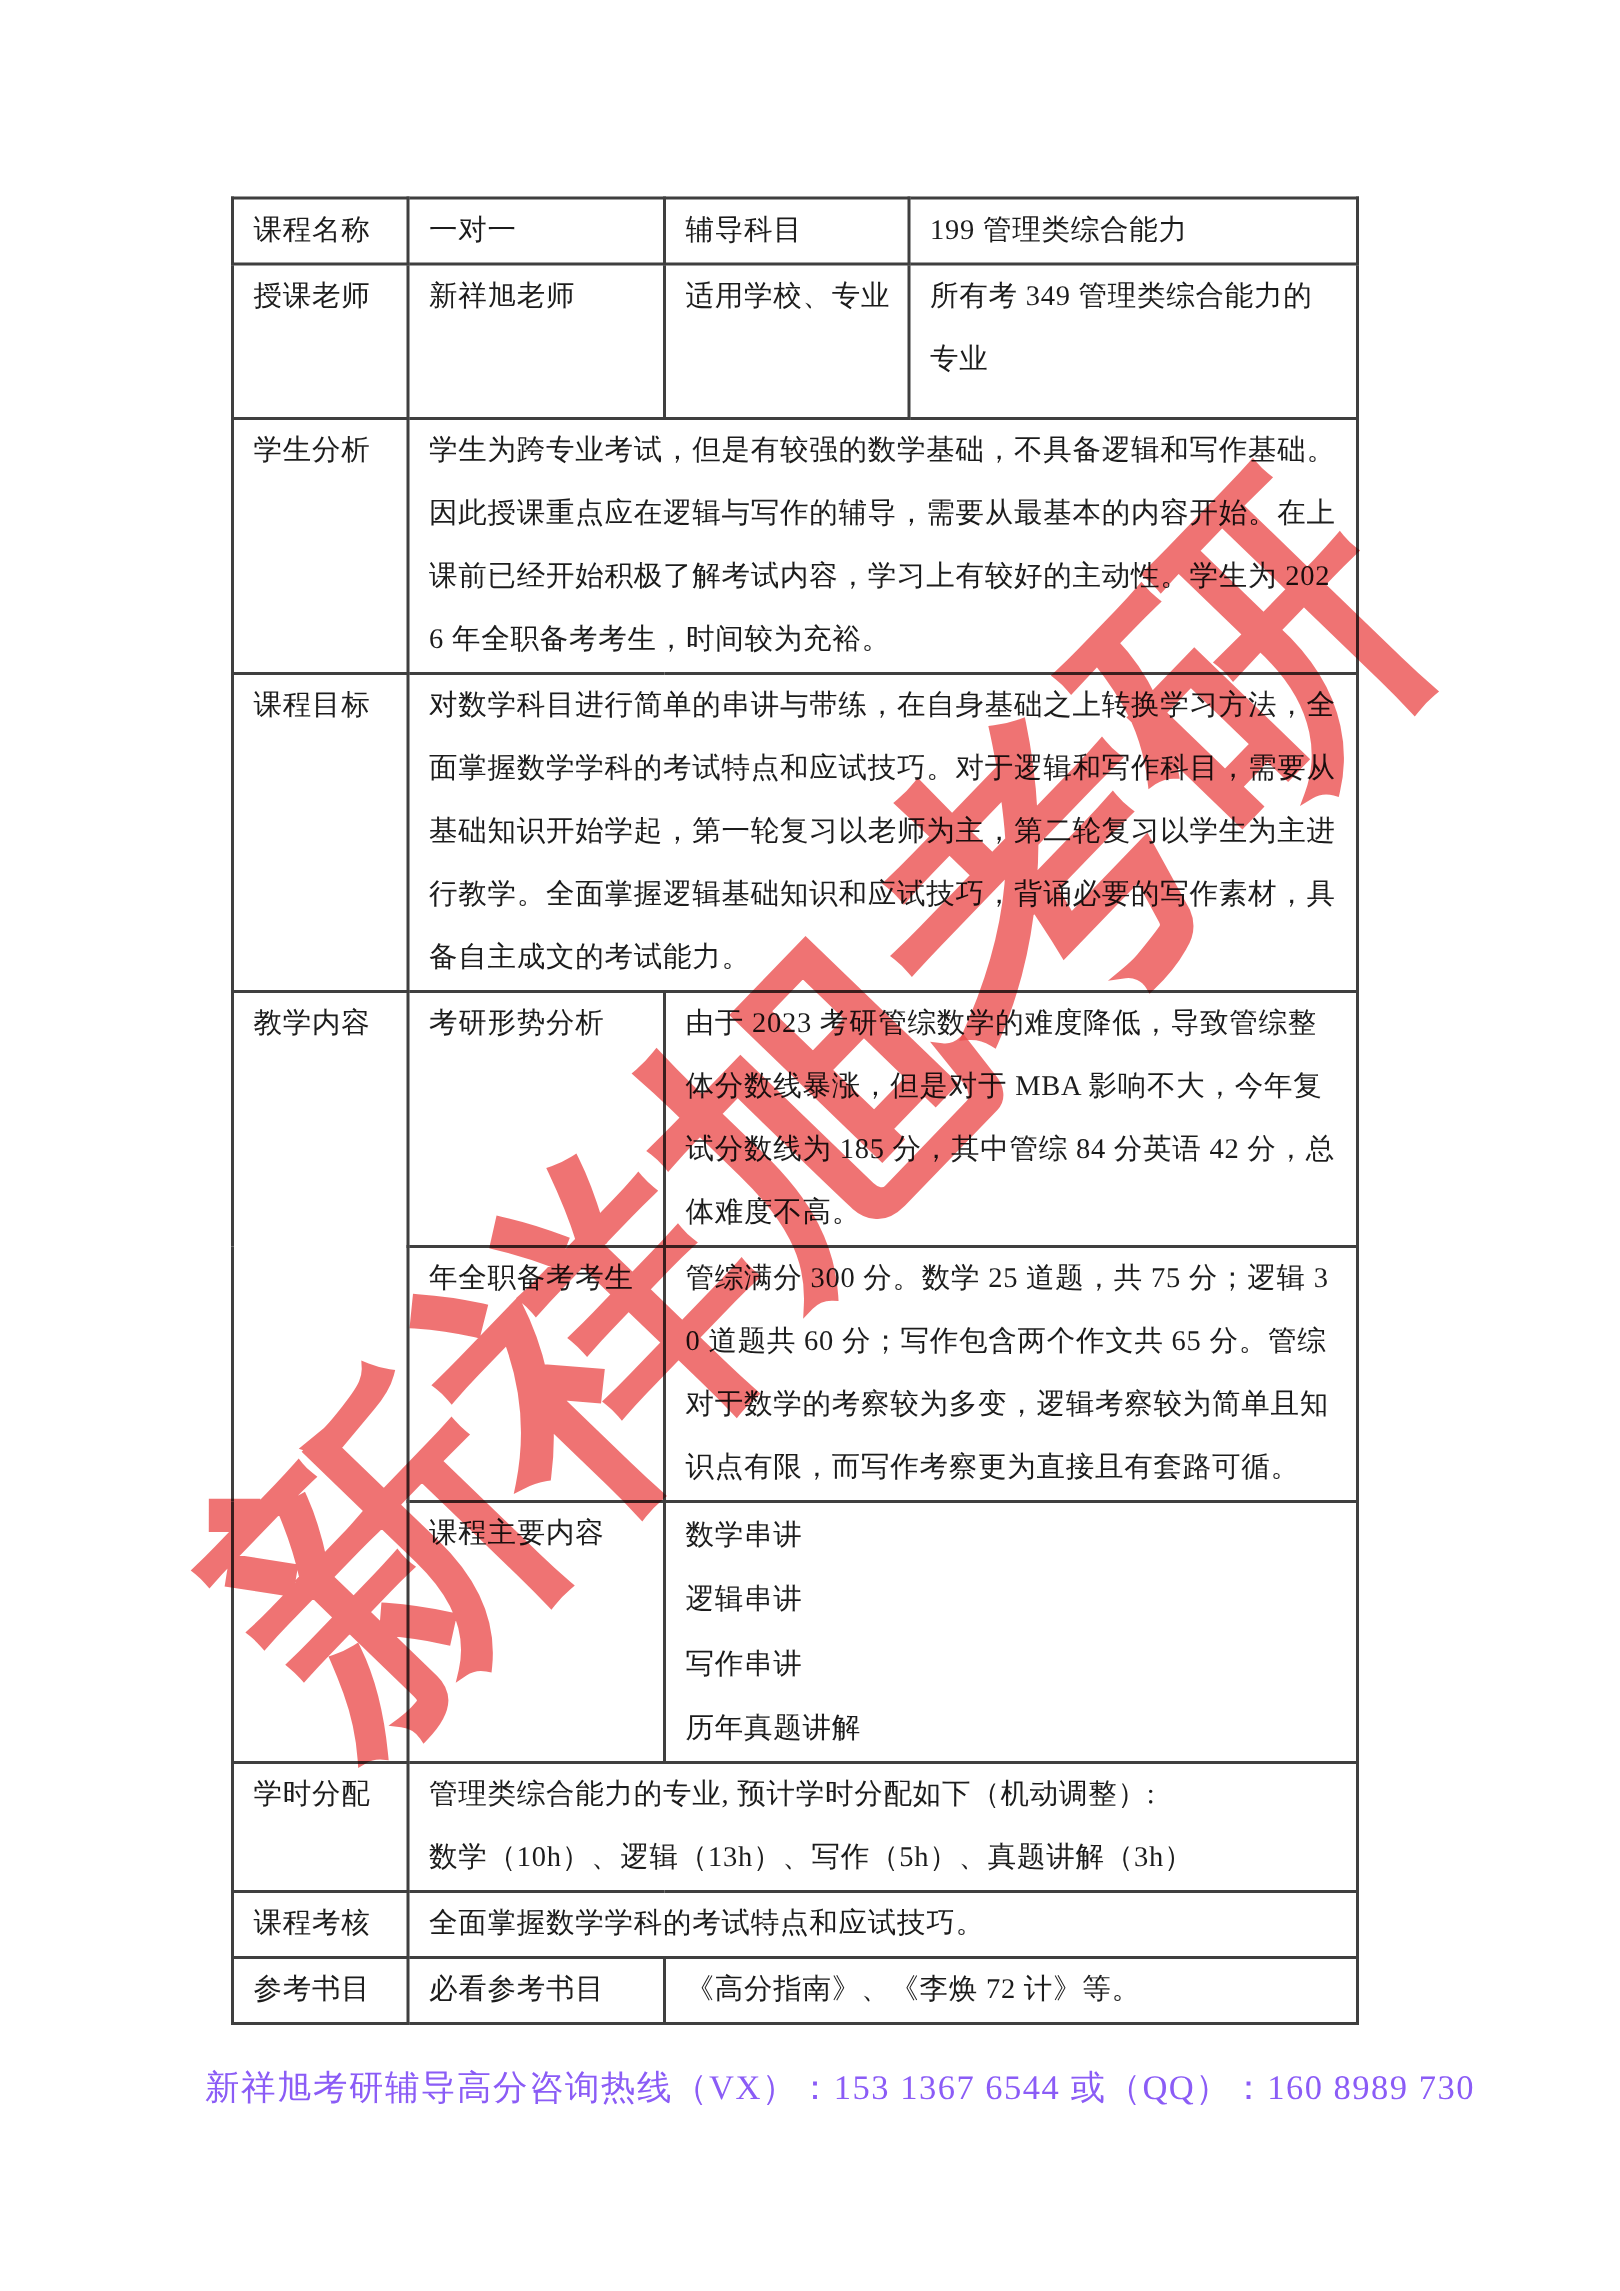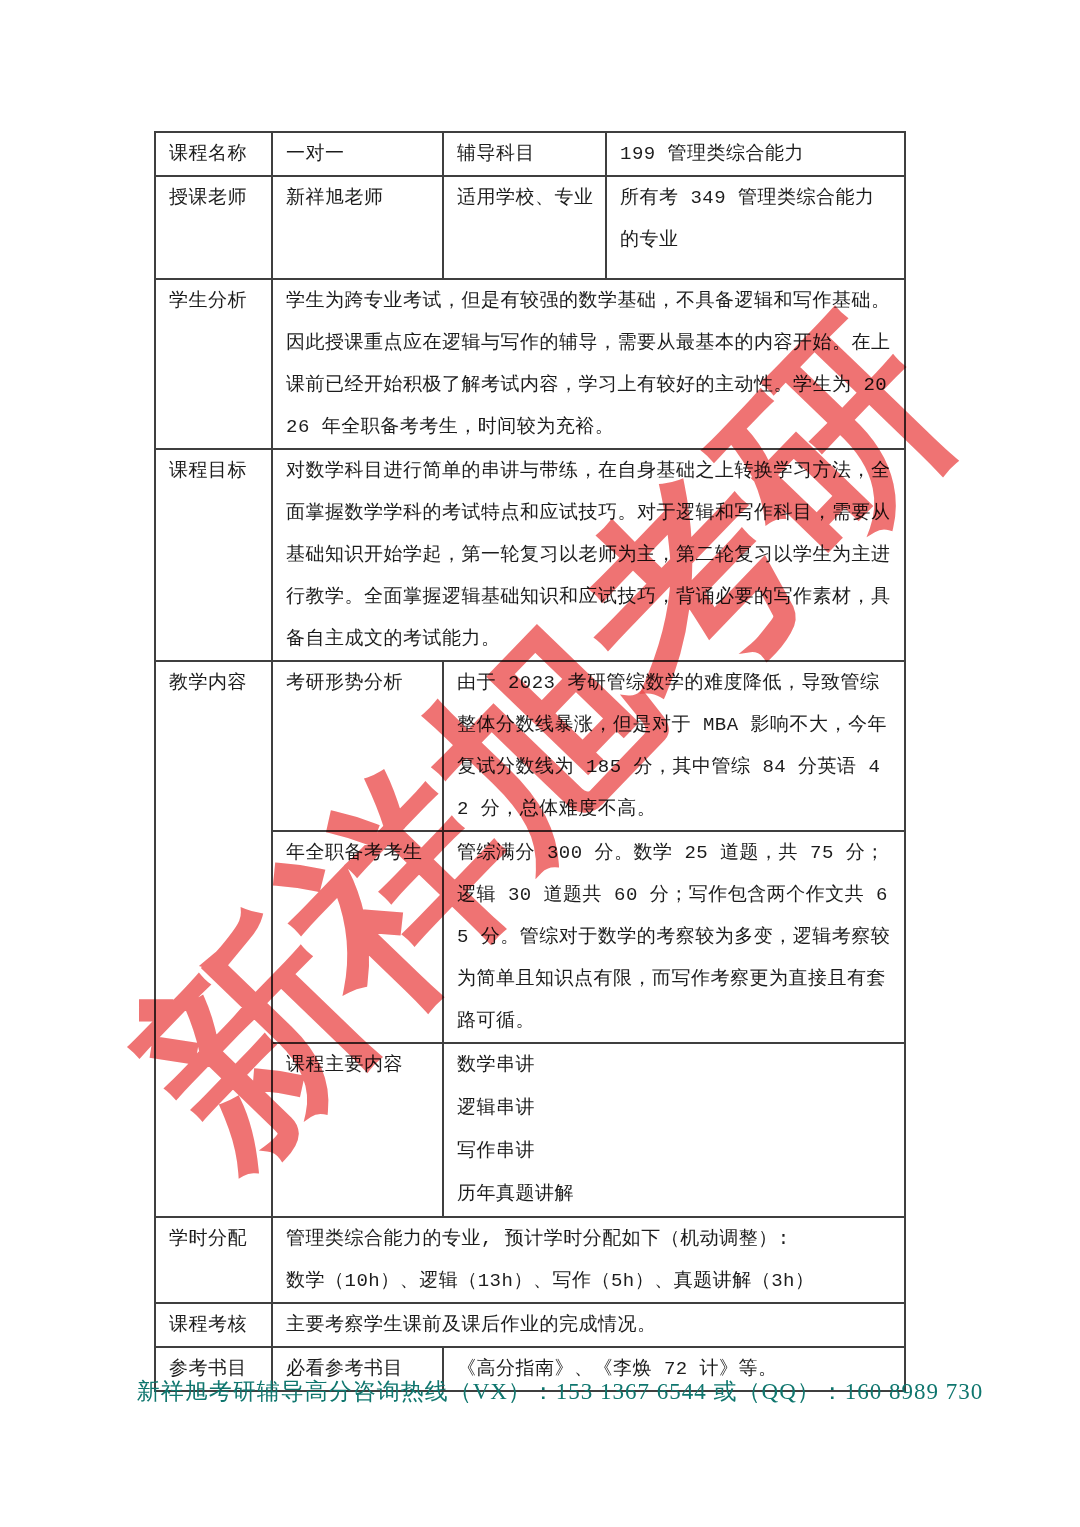--- a/index.html
+++ b/index.html
@@ -24,21 +24,20 @@
     table-layout: fixed;
   }
   .doc-table td {
     border: 2px solid #3f3f3f;
     padding: 0 13px;
     vertical-align: top;
     line-height: 42px;
     font-size: 19px;
     letter-spacing: 0.5px;
     word-break: break-all;
-    font-family: Liberation Mono, monospace;
   }
   .doc-table td.label-cell { white-space: nowrap; }
   .watermark {
     position: absolute;
     left: 545px;
     top: 745px;
     transform: translate(-50%, -50%) rotate(-46deg);
     transform-origin: center center;
     font-size: 215px;
     font-weight: bold;
@@ -53,21 +52,21 @@
   .footer-line {
     position: absolute;
     left: 0;
     top: 1376px;
     width: 1080px;
     padding-left: 40px;
     box-sizing: border-box;
     text-align: center;
     font-size: 23px;
     letter-spacing: 1px;
-    color: #0f766e;
+    color: #8b5cf6;
   }
   .list-line { line-height: 43px; }
 </style>
 </head>
 <body>
 
 <table class="doc-table">
   <colgroup>
     <col style="width:117px">
     <col style="width:171px">
@@ -115,21 +114,21 @@
     </tr>
     <tr style="height:83px">
       <td class="label-cell">学时分配</td>
       <td colspan="3">
         <div>管理类综合能力的专业, 预计学时分配如下（机动调整）:</div>
         <div>数学（10h）、逻辑（13h）、写作（5h）、真题讲解（3h）</div>
       </td>
     </tr>
     <tr style="height:44px">
       <td class="label-cell">课程考核</td>
-      <td colspan="3">主要考察学生课前及课后作业的完成情况。</td>
+      <td colspan="3">全面掌握数学学科的考试特点和应试技巧。</td>
     </tr>
     <tr style="height:43px">
       <td class="label-cell">参考书目</td>
       <td class="label-cell">必看参考书目</td>
       <td colspan="2">《高分指南》、《李焕 72 计》等。</td>
     </tr>
   </tbody>
 </table>
 
 <div class="watermark" style="color: rgba(234, 76, 76, 0.78);">新祥旭考研</div>

